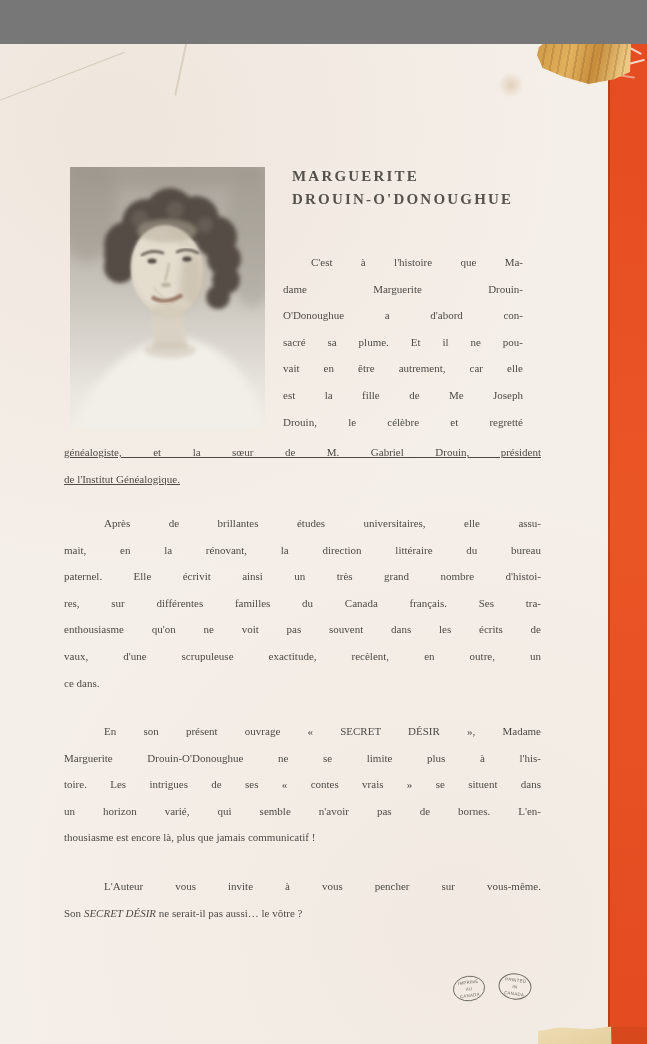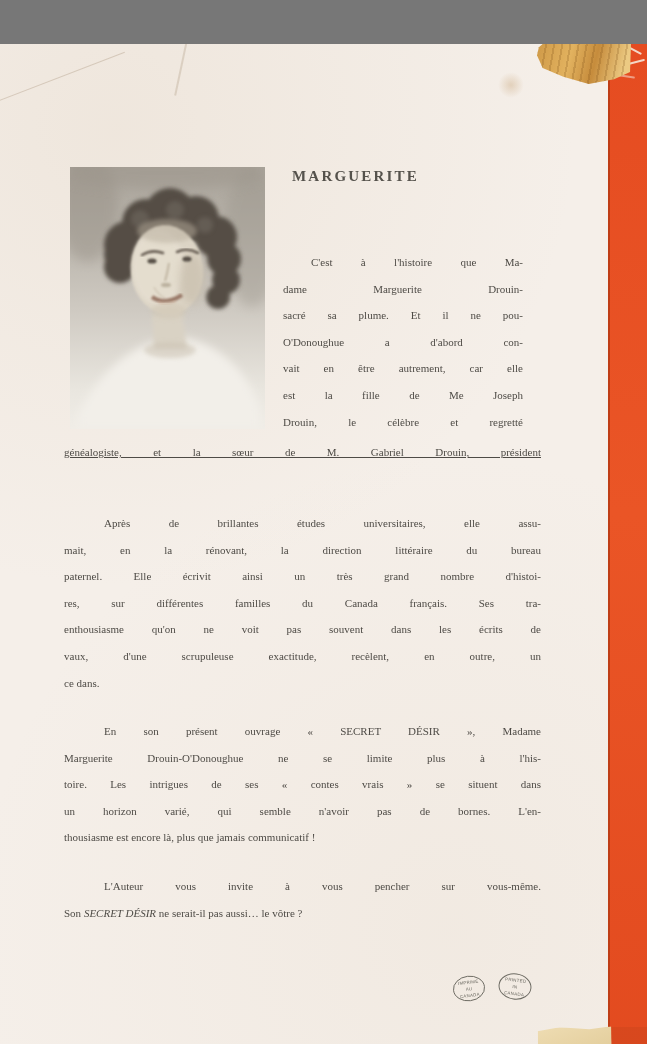--- a/index.html
+++ b/index.html
@@ -152,33 +152,35 @@
 
       <path d="M84,120 Q88,128 95,131" stroke="#c3b8a5" stroke-width="1.5" fill="none" opacity=".6" filter="url(#b1)"></path>
       <path d="M82,130 Q95,139 112,128" stroke="#93705f" stroke-width="4" fill="none" opacity=".9" filter="url(#b1)"></path>
       <path d="M88,135 Q97,139 106,134" stroke="#caa893" stroke-width="2" fill="none" opacity=".6" filter="url(#b1)"></path>
       <ellipse cx="99" cy="144" rx="18" ry="8" fill="#cfc5b2" opacity=".5" filter="url(#b2)"></ellipse>
     </svg>
   </div>
 
   <div class="heading">
     <div>MARGUERITE</div>
+    <div>DROUIN-O'DONOUGHUE</div>
   </div>
 
   <div class="tcol" id="p0">
       <div class="tline just" style="text-indent: 28px;"><span>C'est à l'histoire que Ma-</span></div>
       <div class="tline just"><span>dame Marguerite Drouin-</span></div>
+      <div class="tline just"><span>O'Donoughue a d'abord con-</span></div>
       <div class="tline just"><span>sacré sa plume. Et il ne pou-</span></div>
-      <div class="tline just"><span>O'Donoughue a d'abord con-</span></div>
       <div class="tline just"><span>vait en être autrement, car elle</span></div>
       <div class="tline just"><span>est la fille de Me Joseph</span></div>
       <div class="tline just"><span>Drouin, le célèbre et regretté</span></div>
     </div>
   <div class="tcol" id="p1">
       <div class="tline just"><span>généalogiste, et la sœur de M. Gabriel Drouin, président</span></div>
+      <div class="tline"><span>de l'Institut Généalogique.</span></div>
     </div>
   <div class="tcol" id="p2">
       <div class="tline just" style="text-indent: 40px;"><span>Après de brillantes études universitaires, elle assu-</span></div>
       <div class="tline just"><span>mait, en la rénovant, la direction littéraire du bureau</span></div>
       <div class="tline just"><span>paternel. Elle écrivit ainsi un très grand nombre d'histoi-</span></div>
       <div class="tline just"><span>res, sur différentes familles du Canada français. Ses tra-</span></div>
       <div class="tline just"><span>enthousiasme qu'on ne voit pas souvent dans les écrits de</span></div>
       <div class="tline just"><span>vaux, d'une scrupuleuse exactitude, recèlent, en outre, un</span></div>
       <div class="tline"><span>ce dans.</span></div>
     </div>

